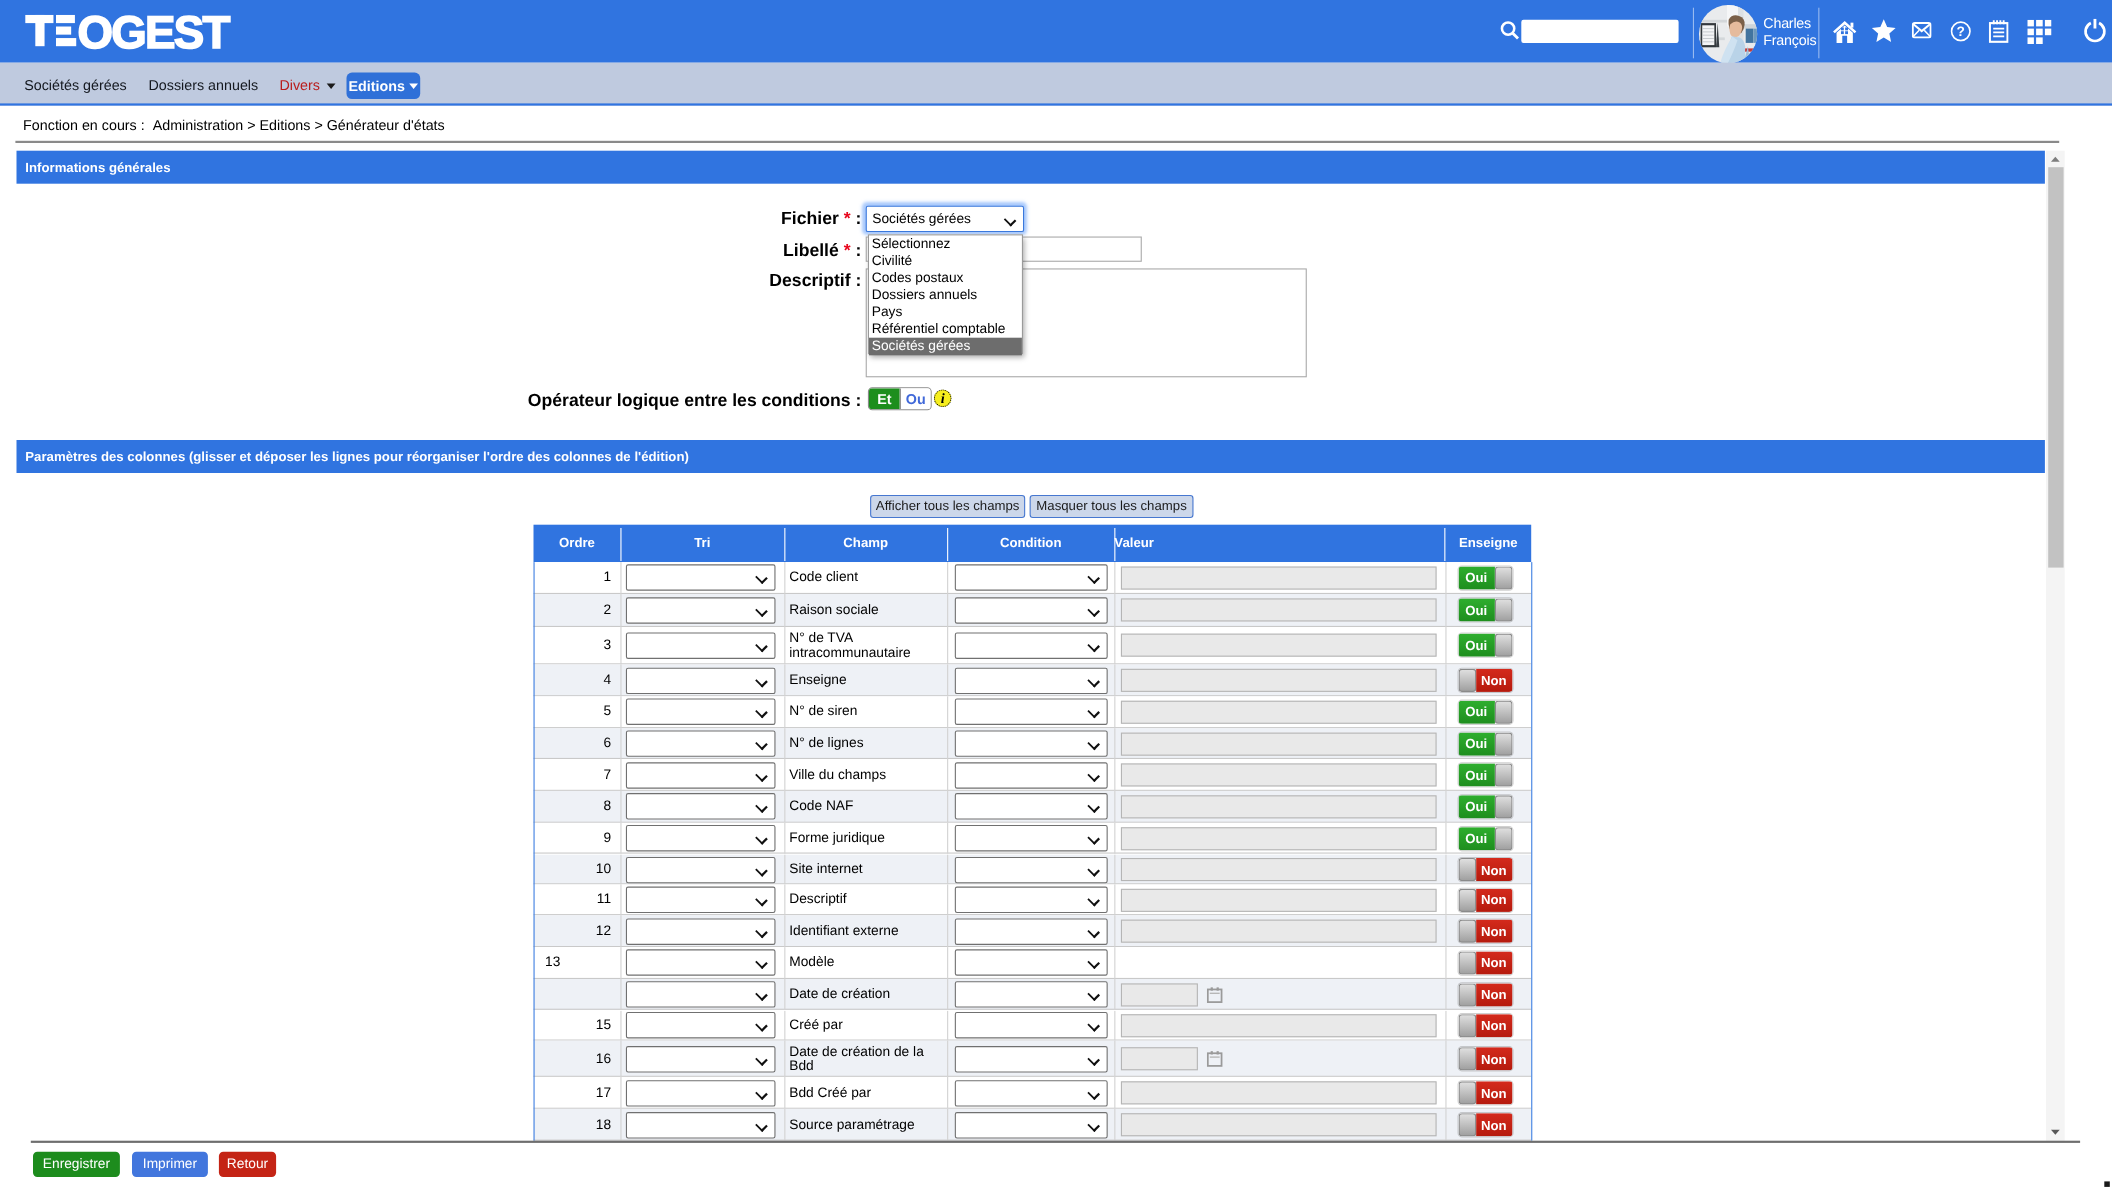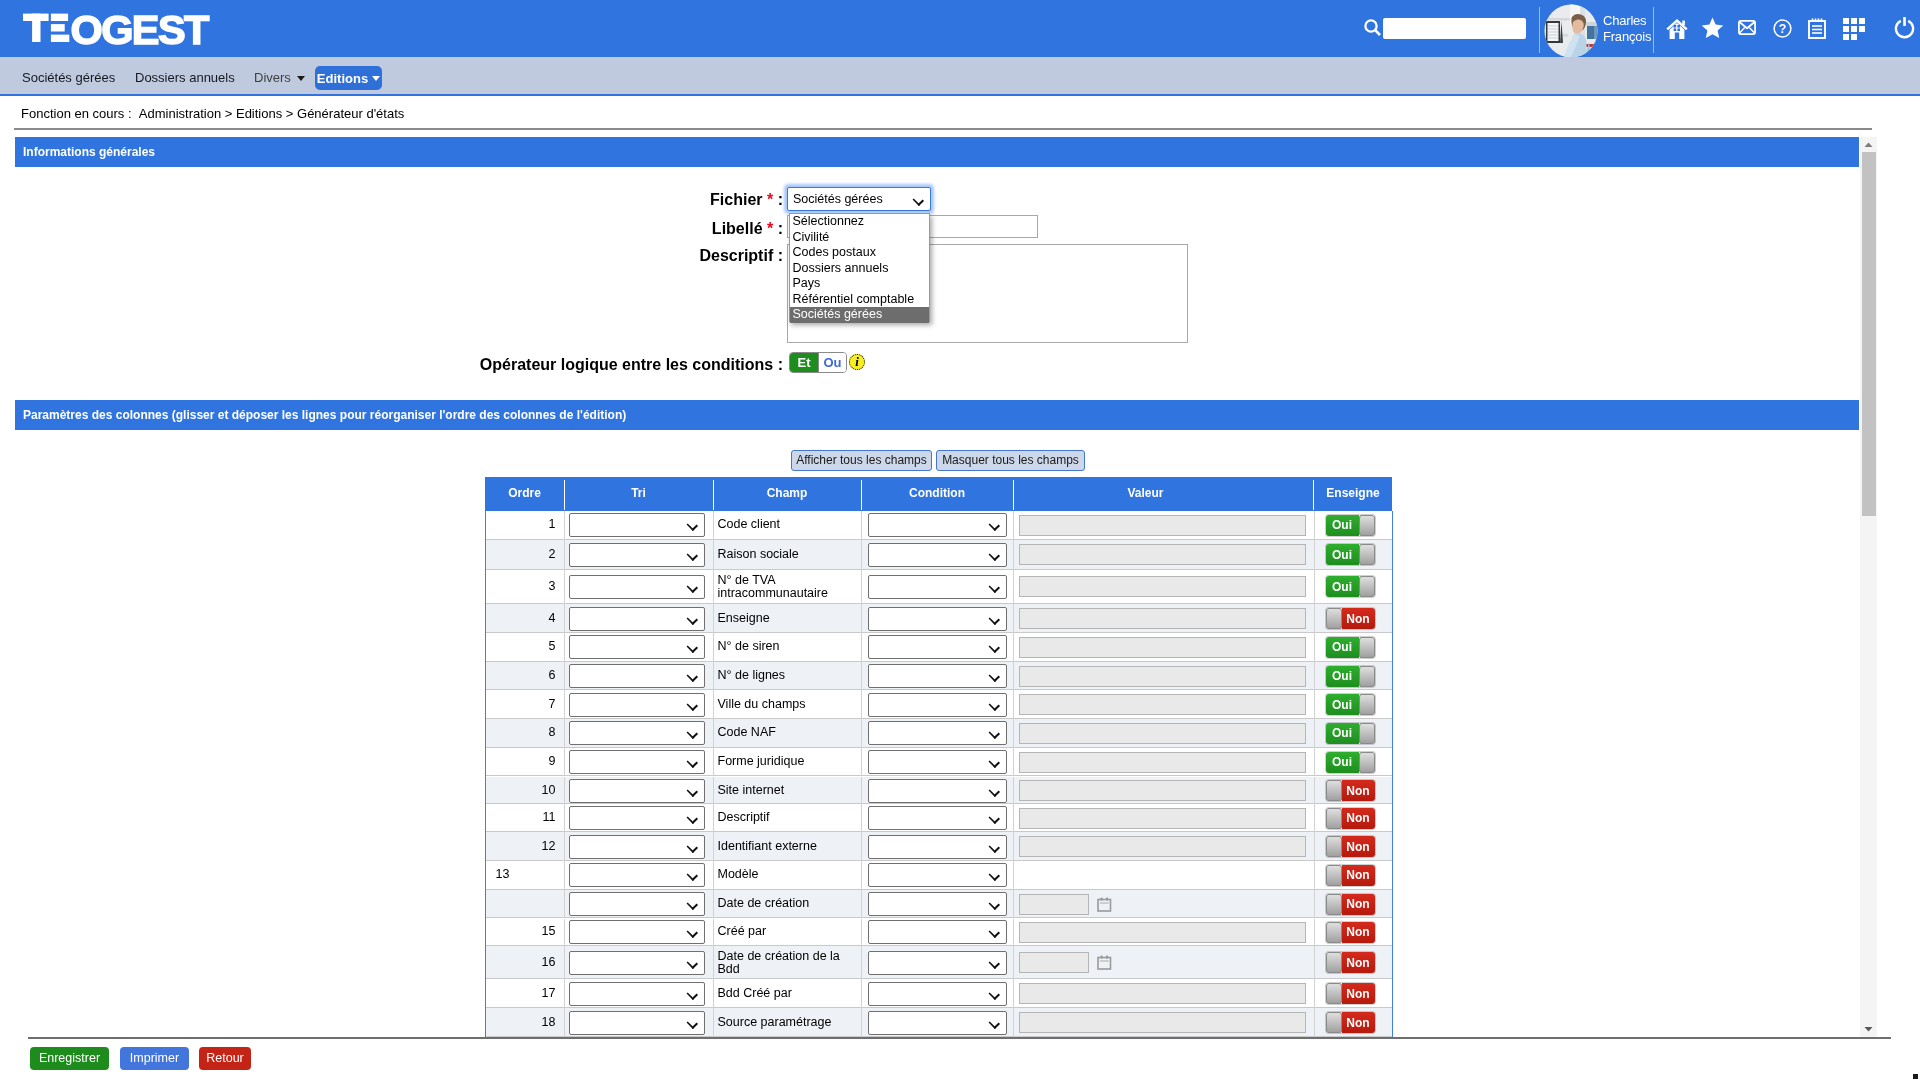--- a/index.html
+++ b/index.html
@@ -145,21 +145,21 @@
 </svg>
 
 <svg class="hicon" style="left:1894px;top:17px" width="21" height="22" viewBox="0 0 21 22">
   <path d="M6.8 3.9 A8.6 8.6 0 1 0 14.2 3.9" fill="none" stroke="#fff" stroke-width="2.4"></path>
   <line x1="10.5" y1="0" x2="10.5" y2="9" stroke="#fff" stroke-width="2.6"></line>
 </svg>
 
 <div class="abs" style="left:0;top:57px;width:1920px;height:39px;background:#bfcadf;border-bottom:2px solid #3074e0"></div>
 <div class="abs" style="left:22px;top:70px;font-size:13px;color:#14181f">Sociétés gérées</div>
 <div class="abs" style="left:135px;top:70px;font-size:13px;color:#14181f">Dossiers annuels</div>
-<div class="abs" style="left:254px;top:70px;font-size:13px;color:#404040">Divers <span style="display:inline-block;width:0;height:0;border-left:4.5px solid transparent;border-right:4.5px solid transparent;border-top:5.5px solid #1a1a1a;vertical-align:1px;margin-left:3px"></span></div>
+<div class="abs" style="left:254px;top:70px;font-size:13px;color:#b91c1c">Divers <span style="display:inline-block;width:0;height:0;border-left:4.5px solid transparent;border-right:4.5px solid transparent;border-top:5.5px solid #1a1a1a;vertical-align:1px;margin-left:3px"></span></div>
 <div class="abs" style="left:315px;top:66px;width:67px;height:24px;background:#2f70d8;border-radius:5px;color:#fff;font-size:13px;font-weight:bold;display:flex;align-items:center;justify-content:center;white-space:nowrap">Editions<span style="display:inline-block;width:0;height:0;border-left:4.5px solid transparent;border-right:4.5px solid transparent;border-top:5.5px solid #fff;margin-left:4px"></span></div>
 
 <div class="abs" style="left:21px;top:106px;font-size:13px;color:#000">Fonction en cours :&nbsp;&nbsp;Administration &gt; Editions &gt; Générateur d'états</div>
 <div class="abs" style="left:14px;top:128px;width:1858px;height:1.5px;background:#8a8a8a"></div>
 
 <div class="blubar" style="top:137px">Informations générales</div>
 
 <div class="lbl" style="top:191px">Fichier <span class="req">*</span> :</div>
 <div class="abs" style="left:787px;top:186.5px;width:144px;height:24px;background:#fff;border:1px solid #3a78dc;border-radius:2px;box-shadow:0 0 3px 2.5px rgba(96,156,250,.55);font-size:12.5px;color:#000;line-height:22px;padding-left:5px">Sociétés gérées<span class="chv" style="top:8px"></span></div>
 
@@ -180,21 +180,21 @@
 
 <div class="hbtn" style="left:791px;top:450px;width:141px">Afficher tous les champs</div>
 <div class="hbtn" style="left:936px;top:450px;width:149px">Masquer tous les champs</div>
 
 <div class="abs" style="left:485px;top:477px;width:907px;height:33.7px;background:#3074e0"></div>
 <div class="abs" style="left:485px;top:477px;width:907px;height:33.7px;color:#fff;font-weight:bold;font-size:12px">
   <span style="position:absolute;left:0;width:79px;text-align:center;line-height:33px">Ordre</span>
   <span style="position:absolute;left:79px;width:149px;text-align:center;line-height:33px">Tri</span>
   <span style="position:absolute;left:228px;width:148px;text-align:center;line-height:33px">Champ</span>
   <span style="position:absolute;left:376px;width:152px;text-align:center;line-height:33px">Condition</span>
-  <span style="position:absolute;left:528px;width:265px;text-align:center;line-height:33px">Valeur</span>
+  <span style="position:absolute;left:528px;width:265px;text-align:left;line-height:33px">Valeur</span>
   <span style="position:absolute;left:829px;width:78px;text-align:center;line-height:33px">Enseigne</span>
 </div>
 <div class="abs" style="left:564px;top:480px;width:1px;height:30px;background:#fff"></div>
 <div class="abs" style="left:713px;top:480px;width:1px;height:30px;background:#fff"></div>
 <div class="abs" style="left:861px;top:480px;width:1px;height:30px;background:#fff"></div>
 <div class="abs" style="left:1013px;top:480px;width:1px;height:30px;background:#fff"></div>
 <div class="abs" style="left:1313px;top:480px;width:1px;height:30px;background:#fff"></div>
 
 <div style="position:absolute;left:485.0px;top:510.7px;width:907px;height:29.2px;background:#ffffff;border-bottom:1px solid #c9c9c9"></div>
 <div style="position:absolute;left:564.3px;top:510.7px;width:1px;height:29.2px;background:#d2d2d2"></div>

